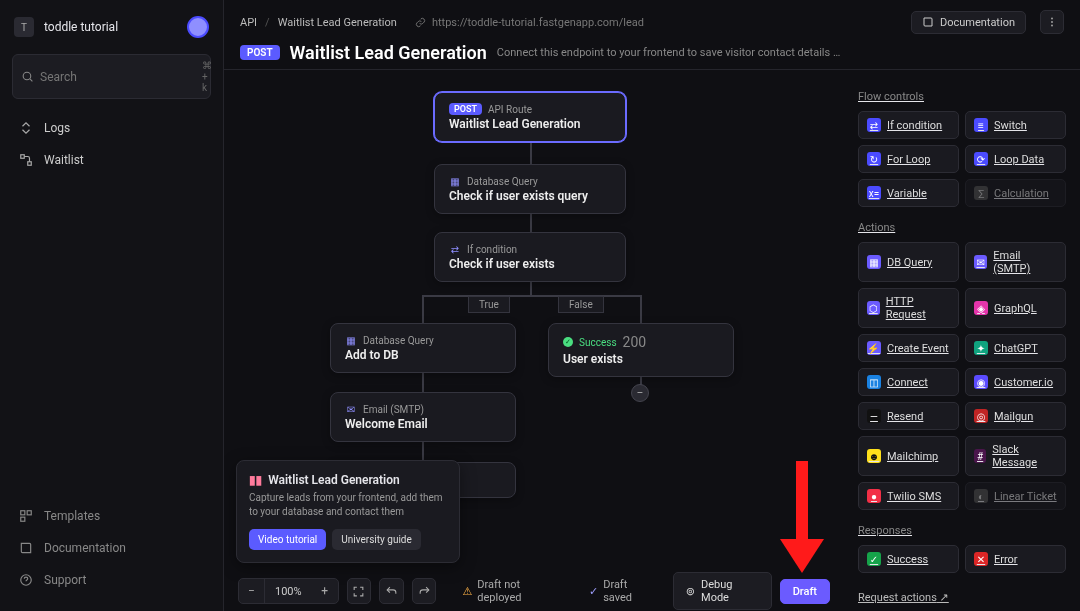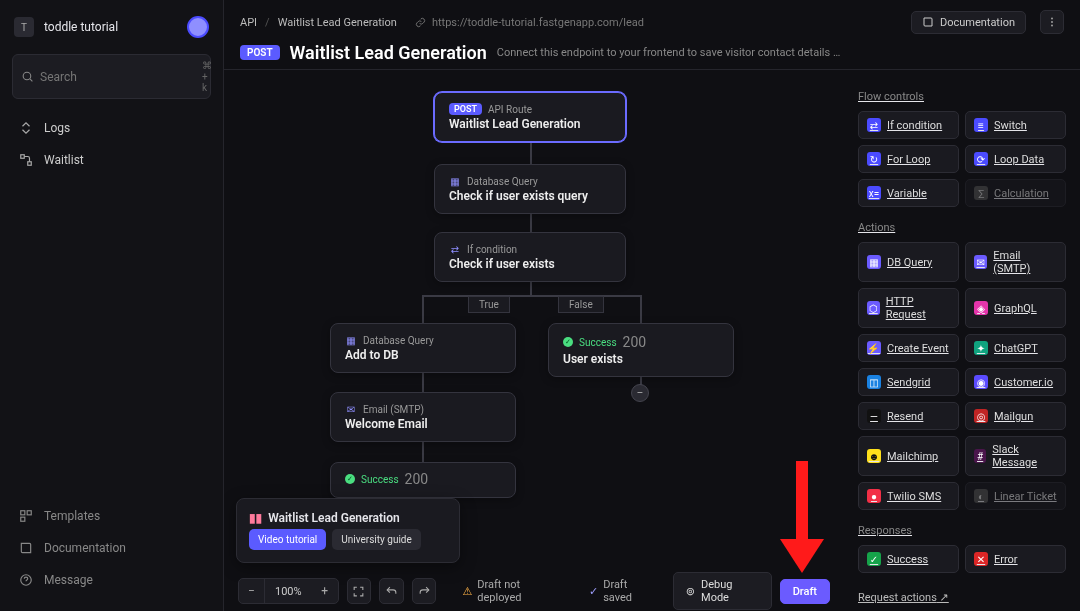--- a/index.html
+++ b/index.html
@@ -132,21 +132,21 @@
           </span>
         <span style="color:#888">Documentation</span>
       </div>
       <div class="nav-item">
         <span class="nav-icon">
             <svg width="14" height="14" viewBox="0 0 24 24" fill="none" stroke="#888" stroke-width="2">
               <circle cx="12" cy="12" r="9"></circle>
               <path d="M9 10a3 3 0 116 0c0 2-3 2-3 4"></path>
             </svg>
           </span>
-        <span style="color:#888">Message</span>
+        <span style="color:#888">Support</span>
       </div>
     </div>
   </aside>
 
   <div class="main">
     <div class="topbar">
       <div class="crumbs">
         <a>API</a>
         <span class="sep">/</span>
         <a>Waitlist Lead Generation</a>
@@ -252,20 +252,21 @@
               <span style="color:#4ade80">Success</span>
               <span class="code">200</span>
             </div>
         </div>
 
         <div class="tip-card" style="left:12px; bottom:48px;">
           <div class="tip-title">
               <span style="color:#ff7b9c">▮▮</span>
               <span>Waitlist Lead Generation</span>
             </div>
+          <div class="tip-desc">Capture leads from your frontend, add them to your database and contact them</div>
           <div class="tip-actions">
             <div class="tip-btn pri">Video tutorial</div>
             <div class="tip-btn">University guide</div>
           </div>
         </div>
 
         <div class="bottombar">
           <div class="zoom-group">
             <div class="zoom-btn">−</div>
             <div class="zoom-val">100%</div>
@@ -360,21 +361,21 @@
           <div class="pal-item">
               <span class="pal-ic" style="background:#6b5bff;color:#fff">⚡</span>
               <span>Create Event</span>
             </div>
           <div class="pal-item">
               <span class="pal-ic" style="background:#10a37f;color:#fff">✦</span>
               <span>ChatGPT</span>
             </div>
           <div class="pal-item">
               <span class="pal-ic" style="background:#1a82e2;color:#fff">◫</span>
-              <span>Sendgrid</span>
+              <span>Connect</span>
             </div>
           <div class="pal-item">
               <span class="pal-ic" style="background:#5b4bff;color:#fff">◉</span>
               <span>Customer.io</span>
             </div>
           <div class="pal-item">
               <span class="pal-ic" style="background:#111;color:#fff">—</span>
               <span>Resend</span>
             </div>
           <div class="pal-item">

